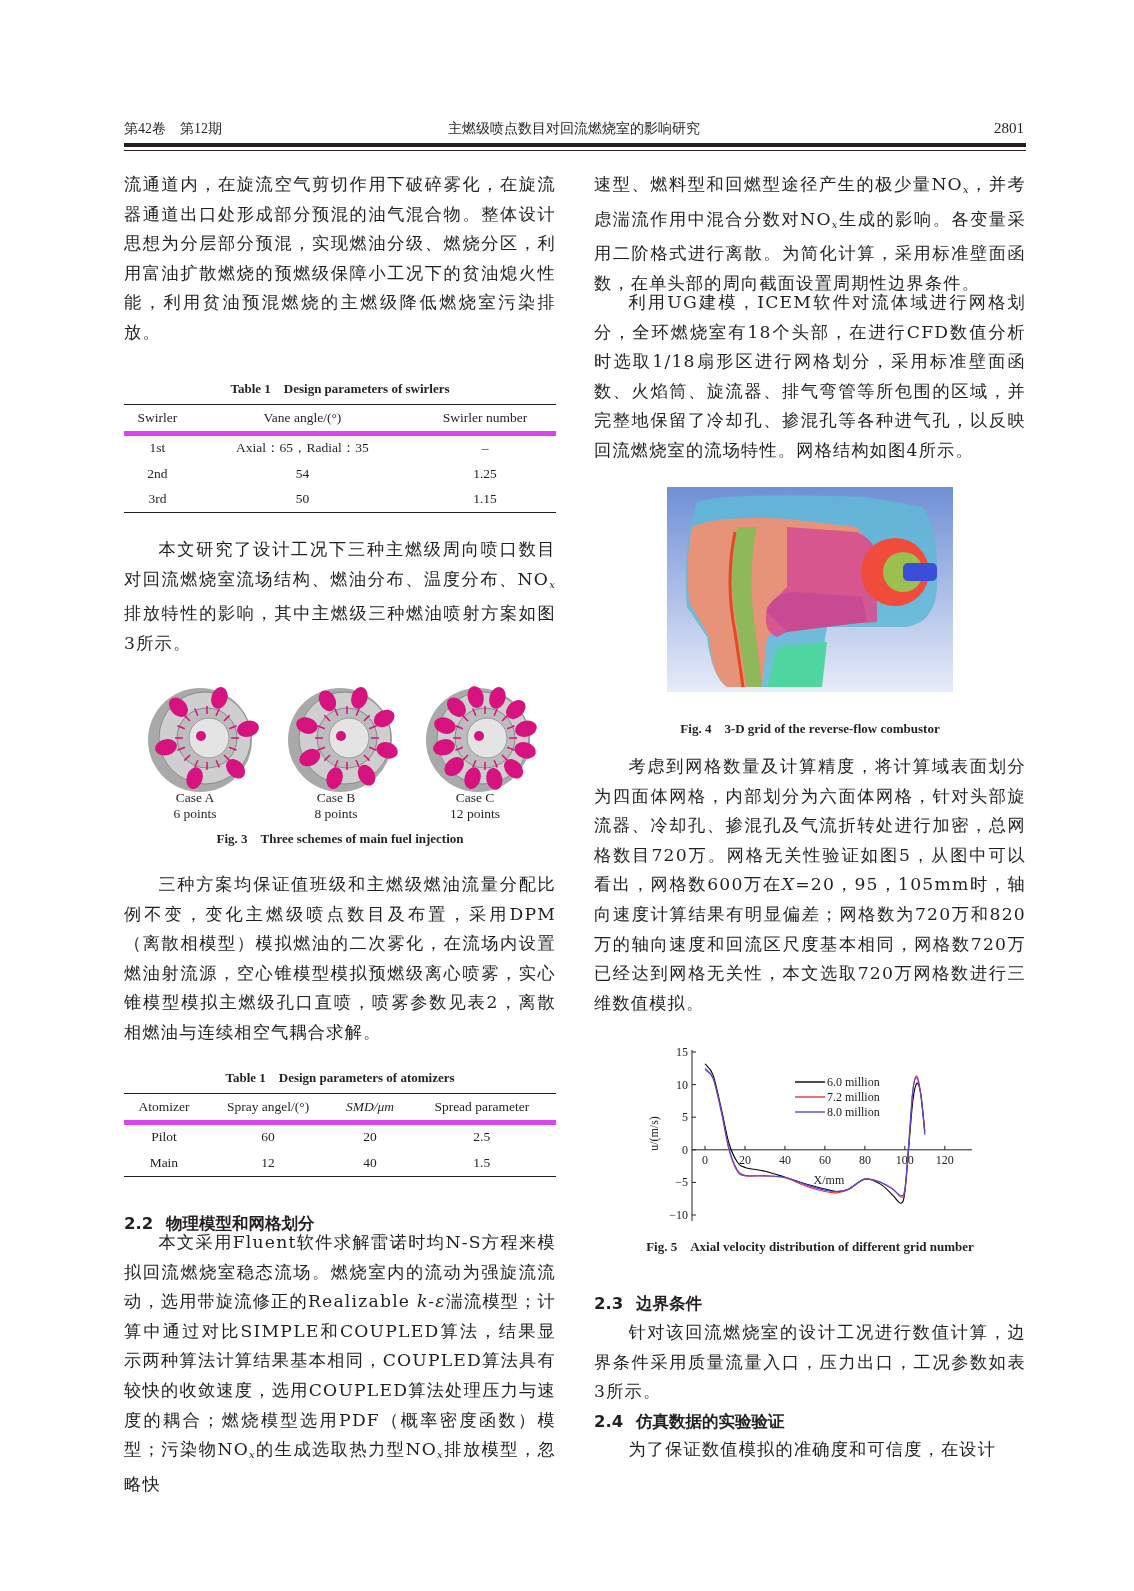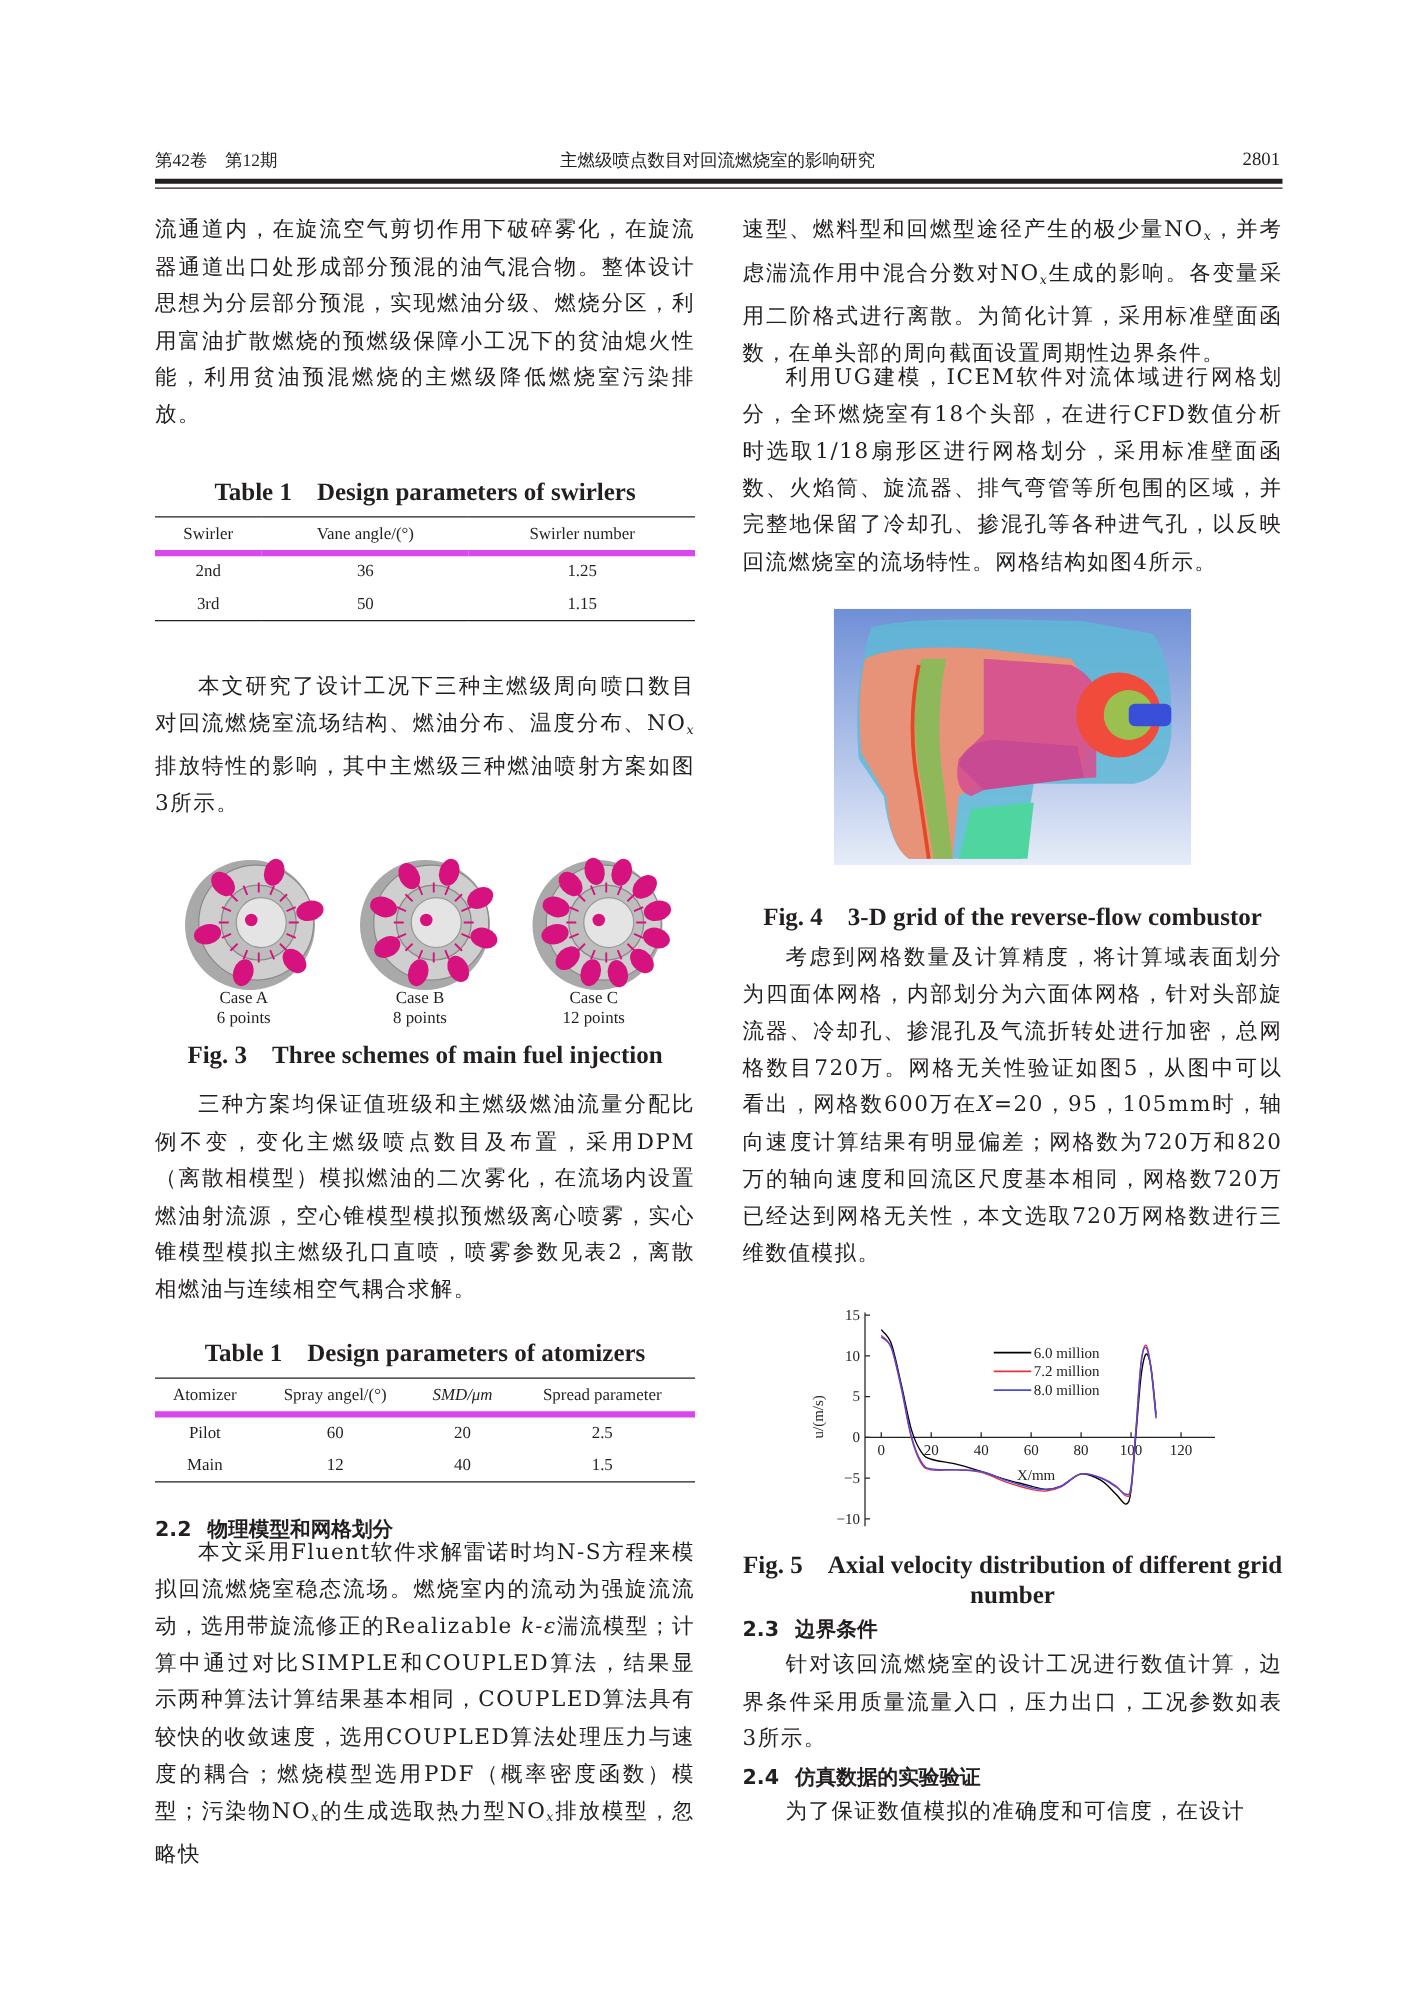--- a/index.html
+++ b/index.html
@@ -14,21 +14,21 @@
   .rule-thin { position: absolute; left: 124px; top: 150px; width: 902px; height: 1px; background: #231f20; }
 
   .col { position: absolute; width: 432px; }
   .col-left { left: 124px; }
   .col-right { left: 594px; }
   p.body { margin: 0; font-size: 17.2px; line-height: 29.6px; letter-spacing: 1.2px; text-align: justify;
            text-align-last: left; font-family: "DejaVu Serif", serif; }
   p.indent { text-indent: 2em; }
   sub.x { font-size: 10px; vertical-align: -3px; font-style: italic; }
 
-  .cap { font-family: "Liberation Serif", serif; font-weight: bold; font-size: 20px; text-align: center; }
+  .cap { font-family: "Liberation Serif", serif; font-weight: bold; font-size: 13px; text-align: center; }
   table.tbl { border-collapse: collapse; width: 432px; font-family: "Liberation Serif", serif; font-size: 13.5px; }
   table.tbl th, table.tbl td { text-align: center; font-weight: normal; padding: 0; height: 25.5px; }
   table.tbl thead tr th { border-top: 1.6px solid #231f20; border-bottom: 5px solid #d946ef; }
   table.tbl tbody tr:last-child td { border-bottom: 1.6px solid #231f20; }
 
   .secthead { font-family: "DejaVu Sans", sans-serif; font-weight: bold; font-size: 16.5px; }
   .secthead .num { display: inline-block; width: 42px; }
 
   .fig3 { position: absolute; left: 140px; top: 678px; width: 410px; height: 130px; }
   .wheel { position: absolute; width: 120px; height: 120px; }
@@ -58,22 +58,27 @@
   <table class="tbl">
     <thead>
         <tr>
       <th>Swirler</th>
       <th>Vane angle/(°)</th>
       <th>Swirler number</th>
     </tr>
       </thead>
     <tbody>
       <tr>
+        <td>1st</td>
+        <td>Axial：65，Radial：35</td>
+        <td>–</td>
+      </tr>
+      <tr>
         <td>2nd</td>
-        <td>36</td>
+        <td>54</td>
         <td>1.25</td>
       </tr>
       <tr>
         <td>3rd</td>
         <td>50</td>
         <td>1.15</td>
       </tr>
     </tbody>
   </table>
 </div>

